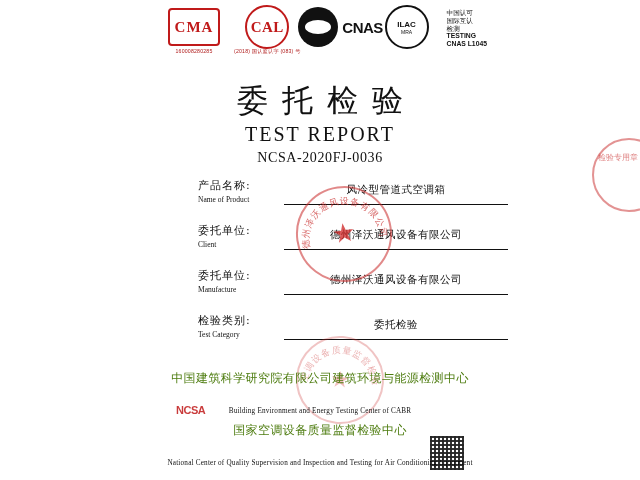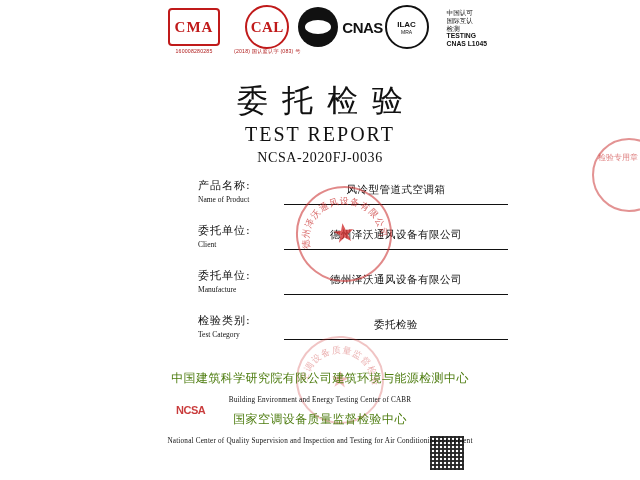--- a/index.html
+++ b/index.html
@@ -42,21 +42,21 @@
   .frow{position:relative;height:45px;}
   .flabel{position:absolute;left:0;top:0;width:86px;}
   .flabel .cn{font-size:11px;color:#111;letter-spacing:1px;font-family:"DejaVu Sans",sans-serif;white-space:nowrap;}
   .flabel .en{font-size:7.5px;color:#111;margin-top:2px;font-family:"Liberation Serif",serif;white-space:nowrap;}
   .fval{position:absolute;left:86px;top:0;width:224px;height:26px;border-bottom:1px solid #111;text-align:center;}
   .fval span{display:inline-block;font-size:10.5px;color:#111;font-family:"DejaVu Sans",sans-serif;letter-spacing:.5px;line-height:22px;}
 
   
   .footer{position:absolute;top:370px;left:0;width:640px;text-align:center;}
   .foot-cn{font-size:12px;color:#4d7c0f;font-family:"DejaVu Sans",sans-serif;letter-spacing:.4px;}
-  .foot-en{font-size:7.2px;color:#111;font-family:"Liberation Serif",serif;margin-top:9px;letter-spacing:.2px;}
+  .foot-en{font-size:7.2px;color:#111;font-family:"Liberation Serif",serif;margin-top:20px;letter-spacing:.2px;}
   .foot-gap{height:7px;}
 
   
   .stamp{position:absolute;border:2px solid rgba(200,40,40,.55);border-radius:50%;color:rgba(200,40,40,.6);}
   .stamp-main{left:296px;top:186px;width:92px;height:92px;transform:rotate(-8deg);}
   .stamp-main .star{position:absolute;left:50%;top:50%;transform:translate(-50%,-50%);font-size:26px;color:rgba(205,35,35,.75);line-height:1;}
   .stamp-arc{position:absolute;left:0;top:0;width:100%;height:100%;}
   .stamp-arc text{font-size:9px;fill:rgba(200,40,40,.72);font-family:"DejaVu Sans",sans-serif;letter-spacing:1px;}
   .stamp-low{left:296px;top:336px;width:84px;height:84px;transform:rotate(4deg);opacity:.5;}
   .stamp-low .star{position:absolute;left:50%;top:50%;transform:translate(-50%,-50%);font-size:22px;color:rgba(205,35,35,.6);line-height:1;}

